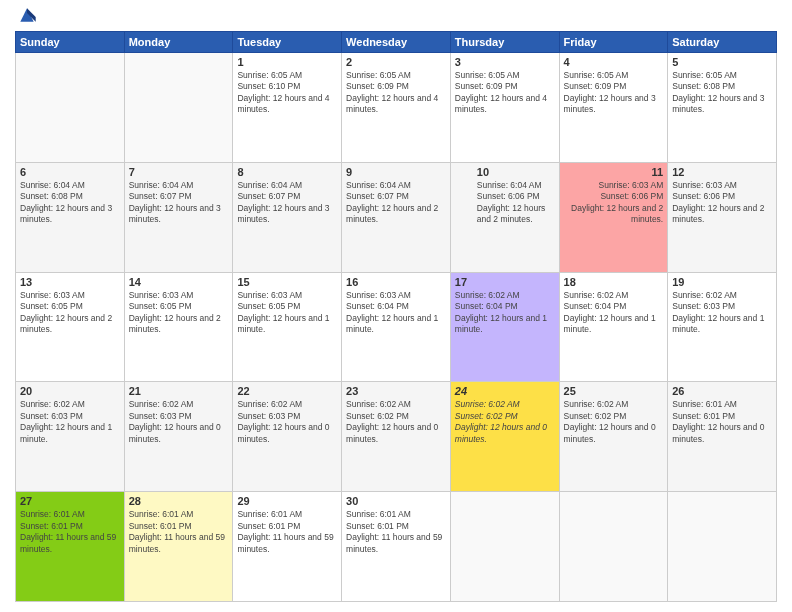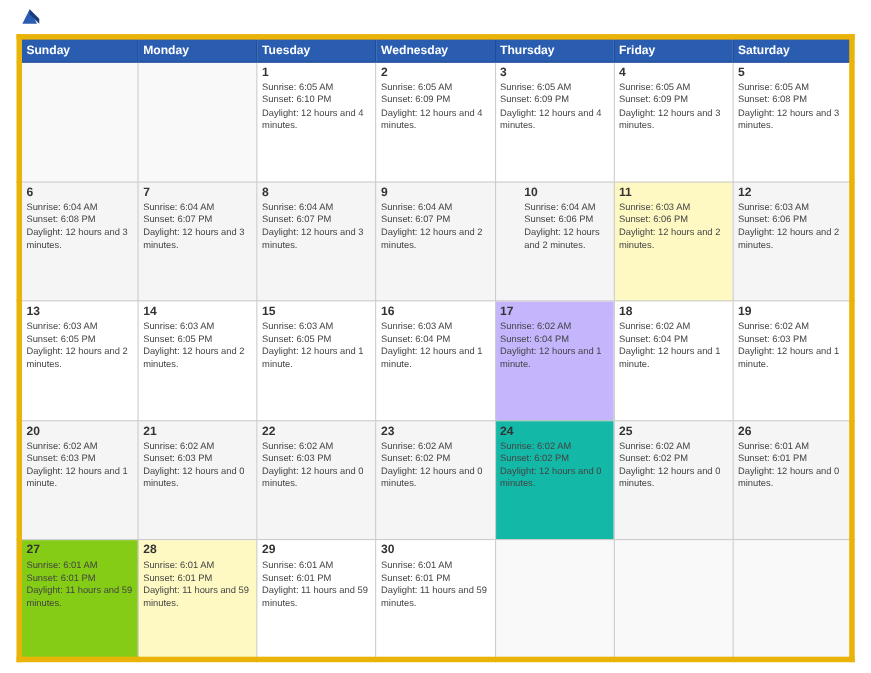--- a/index.html
+++ b/index.html
@@ -55,21 +55,21 @@
       font-size: 32px;
       font-weight: bold;
       color: #333;
     }
     .location-title {
       font-size: 16px;
       color: #555;
     }
     .calendar {
       flex: 1;
-      border: 5px solid #eab308;
+      border: 1px solid #eab308;
       border-collapse: collapse;
       width: 100%;
       table-layout: fixed;
     }
     .calendar th {
       background: #2a5db0;
       color: #fff;
       font-size: 11px;
       font-weight: bold;
       padding: 4px 4px;
@@ -198,21 +198,21 @@
             <div class="day-info" style="white-space: pre-line;">Sunrise: 6:04 AM
 Sunset: 6:07 PM
 Daylight: 12 hours and 2 minutes.</div>
           </td>
           <td style="background: rgb(245, 245, 245); padding-left: 26px;">
             <span class="day-num">10</span>
             <div class="day-info" style="white-space: pre-line;">Sunrise: 6:04 AM
 Sunset: 6:06 PM
 Daylight: 12 hours and 2 minutes.</div>
           </td>
-          <td style="background: #fef9c3;">
+          <td style="background: #fca5a5; text-align: right;">
             <span class="day-num">11</span>
             <div class="day-info" style="white-space: pre-line;">Sunrise: 6:03 AM
 Sunset: 6:06 PM
 Daylight: 12 hours and 2 minutes.</div>
           </td>
           <td style="background: rgb(245, 245, 245);">
             <span class="day-num">12</span>
             <div class="day-info" style="white-space: pre-line;">Sunrise: 6:03 AM
 Sunset: 6:06 PM
 Daylight: 12 hours and 2 minutes.</div>
@@ -280,21 +280,21 @@
             <div class="day-info" style="white-space: pre-line;">Sunrise: 6:02 AM
 Sunset: 6:03 PM
 Daylight: 12 hours and 0 minutes.</div>
           </td>
           <td style="background: rgb(245, 245, 245);">
             <span class="day-num">23</span>
             <div class="day-info" style="white-space: pre-line;">Sunrise: 6:02 AM
 Sunset: 6:02 PM
 Daylight: 12 hours and 0 minutes.</div>
           </td>
-          <td style="background: #14b8a6;">
+          <td style="background: #fde047; font-style: italic;">
             <span class="day-num">24</span>
             <div class="day-info" style="white-space: pre-line;">Sunrise: 6:02 AM
 Sunset: 6:02 PM
 Daylight: 12 hours and 0 minutes.</div>
           </td>
           <td style="background: rgb(245, 245, 245);">
             <span class="day-num">25</span>
             <div class="day-info" style="white-space: pre-line;">Sunrise: 6:02 AM
 Sunset: 6:02 PM
 Daylight: 12 hours and 0 minutes.</div>

